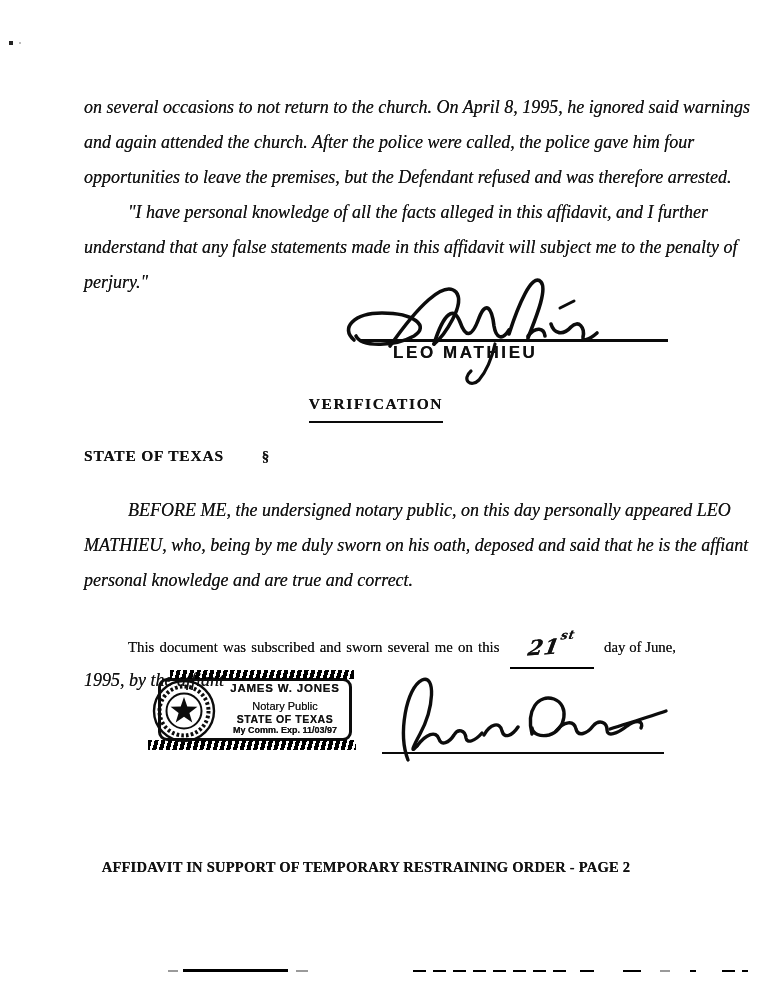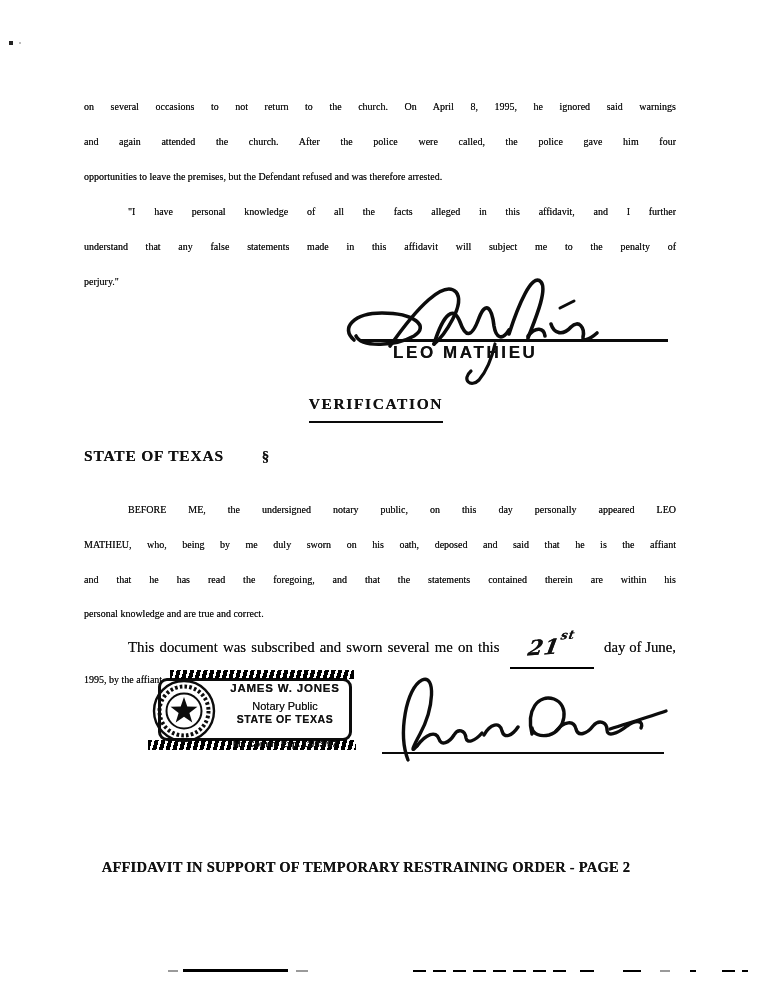--- a/index.html
+++ b/index.html
@@ -9,21 +9,21 @@
     width:760px; height:984px;
     margin:0 auto;
     background:#ffffff;
     font-family:"Liberation Serif", serif;
     color:#111;
     overflow:hidden;
   }
   .ink { text-shadow:0 0 .5px rgba(0,0,0,.75); }
 
   
-  .para { position:absolute; left:84px; width:592px; font-size:10px; }
+  .para { position:absolute; left:84px; width:592px; font-size:18px;font-style:italic; }
   .jline {
     display:block; height:34.8px; line-height:34.8px;
     text-align:justify; text-align-last:justify;
     white-space:nowrap; overflow:visible;
   }
   .jline.end { text-align-last:left; }
   .jline.indent { text-indent:44px; }
 
   
   .dot-artifact { position:absolute; background:#222; }
@@ -84,21 +84,21 @@
   .serration.top { left:14px; right:-2px; top:-5px; }
   .serration.bottom { left:-8px; right:-4px; bottom:-7px; height:10px; }
   .seal-svg { position:absolute; left:-5px; top:3px; }
   .stamp-text {
     position:absolute; left:70px; top:7px; width:118px;
     text-align:center; font-family:"Liberation Sans", sans-serif; color:#131313;
   }
   .stamp-name { font-size:11.5px; font-weight:bold; letter-spacing:.8px; }
   .stamp-title { font-size:11px; margin-top:6px; }
   .stamp-state { font-size:10.5px; font-weight:bold; letter-spacing:.6px; margin-top:1px; }
-  .stamp-exp { font-size:9px; font-weight:bold; margin-top:14px; }
+  .stamp-exp { font-size:9px; font-weight:bold; margin-top:0; }
 
   .notary-title {
     position:absolute; left:392px; top:757px;
     font-weight:bold; font-size:14.5px;
   }
 
   .footer {
     position:absolute; left:0; top:859px; width:732px; text-align:center;
     font-weight:bold; font-size:14.6px; letter-spacing:.2px;
   }
@@ -146,21 +146,20 @@
     <span>VERIFICATION</span>
   </div>
 
   <div class="state-line">
     <span>STATE OF TEXAS</span><span class="section-sym">§</span>
   </div>
 
   <div class="para" style="top:493px;">
     <span class="jline indent">BEFORE ME, the undersigned notary public, on this day personally appeared LEO</span>
     <span class="jline">MATHIEU, who, being by me duly sworn on his oath, deposed and said that he is the affiant</span>
-    <span class="jline">and that he has read the foregoing, and that the statements contained therein are within his</span>
     <span class="jline end">personal knowledge and are true and correct.</span>
   </div>
 
   <div class="sworn-line">
     <span class="prefix">This document was subscribed and sworn several me on this</span>
     <span class="day-slot">
       <span class="handwriting"><span>21</span><sup>st</sup></span>
     </span>
     <span class="sworn-suffix">day of June,</span>
   </div>

